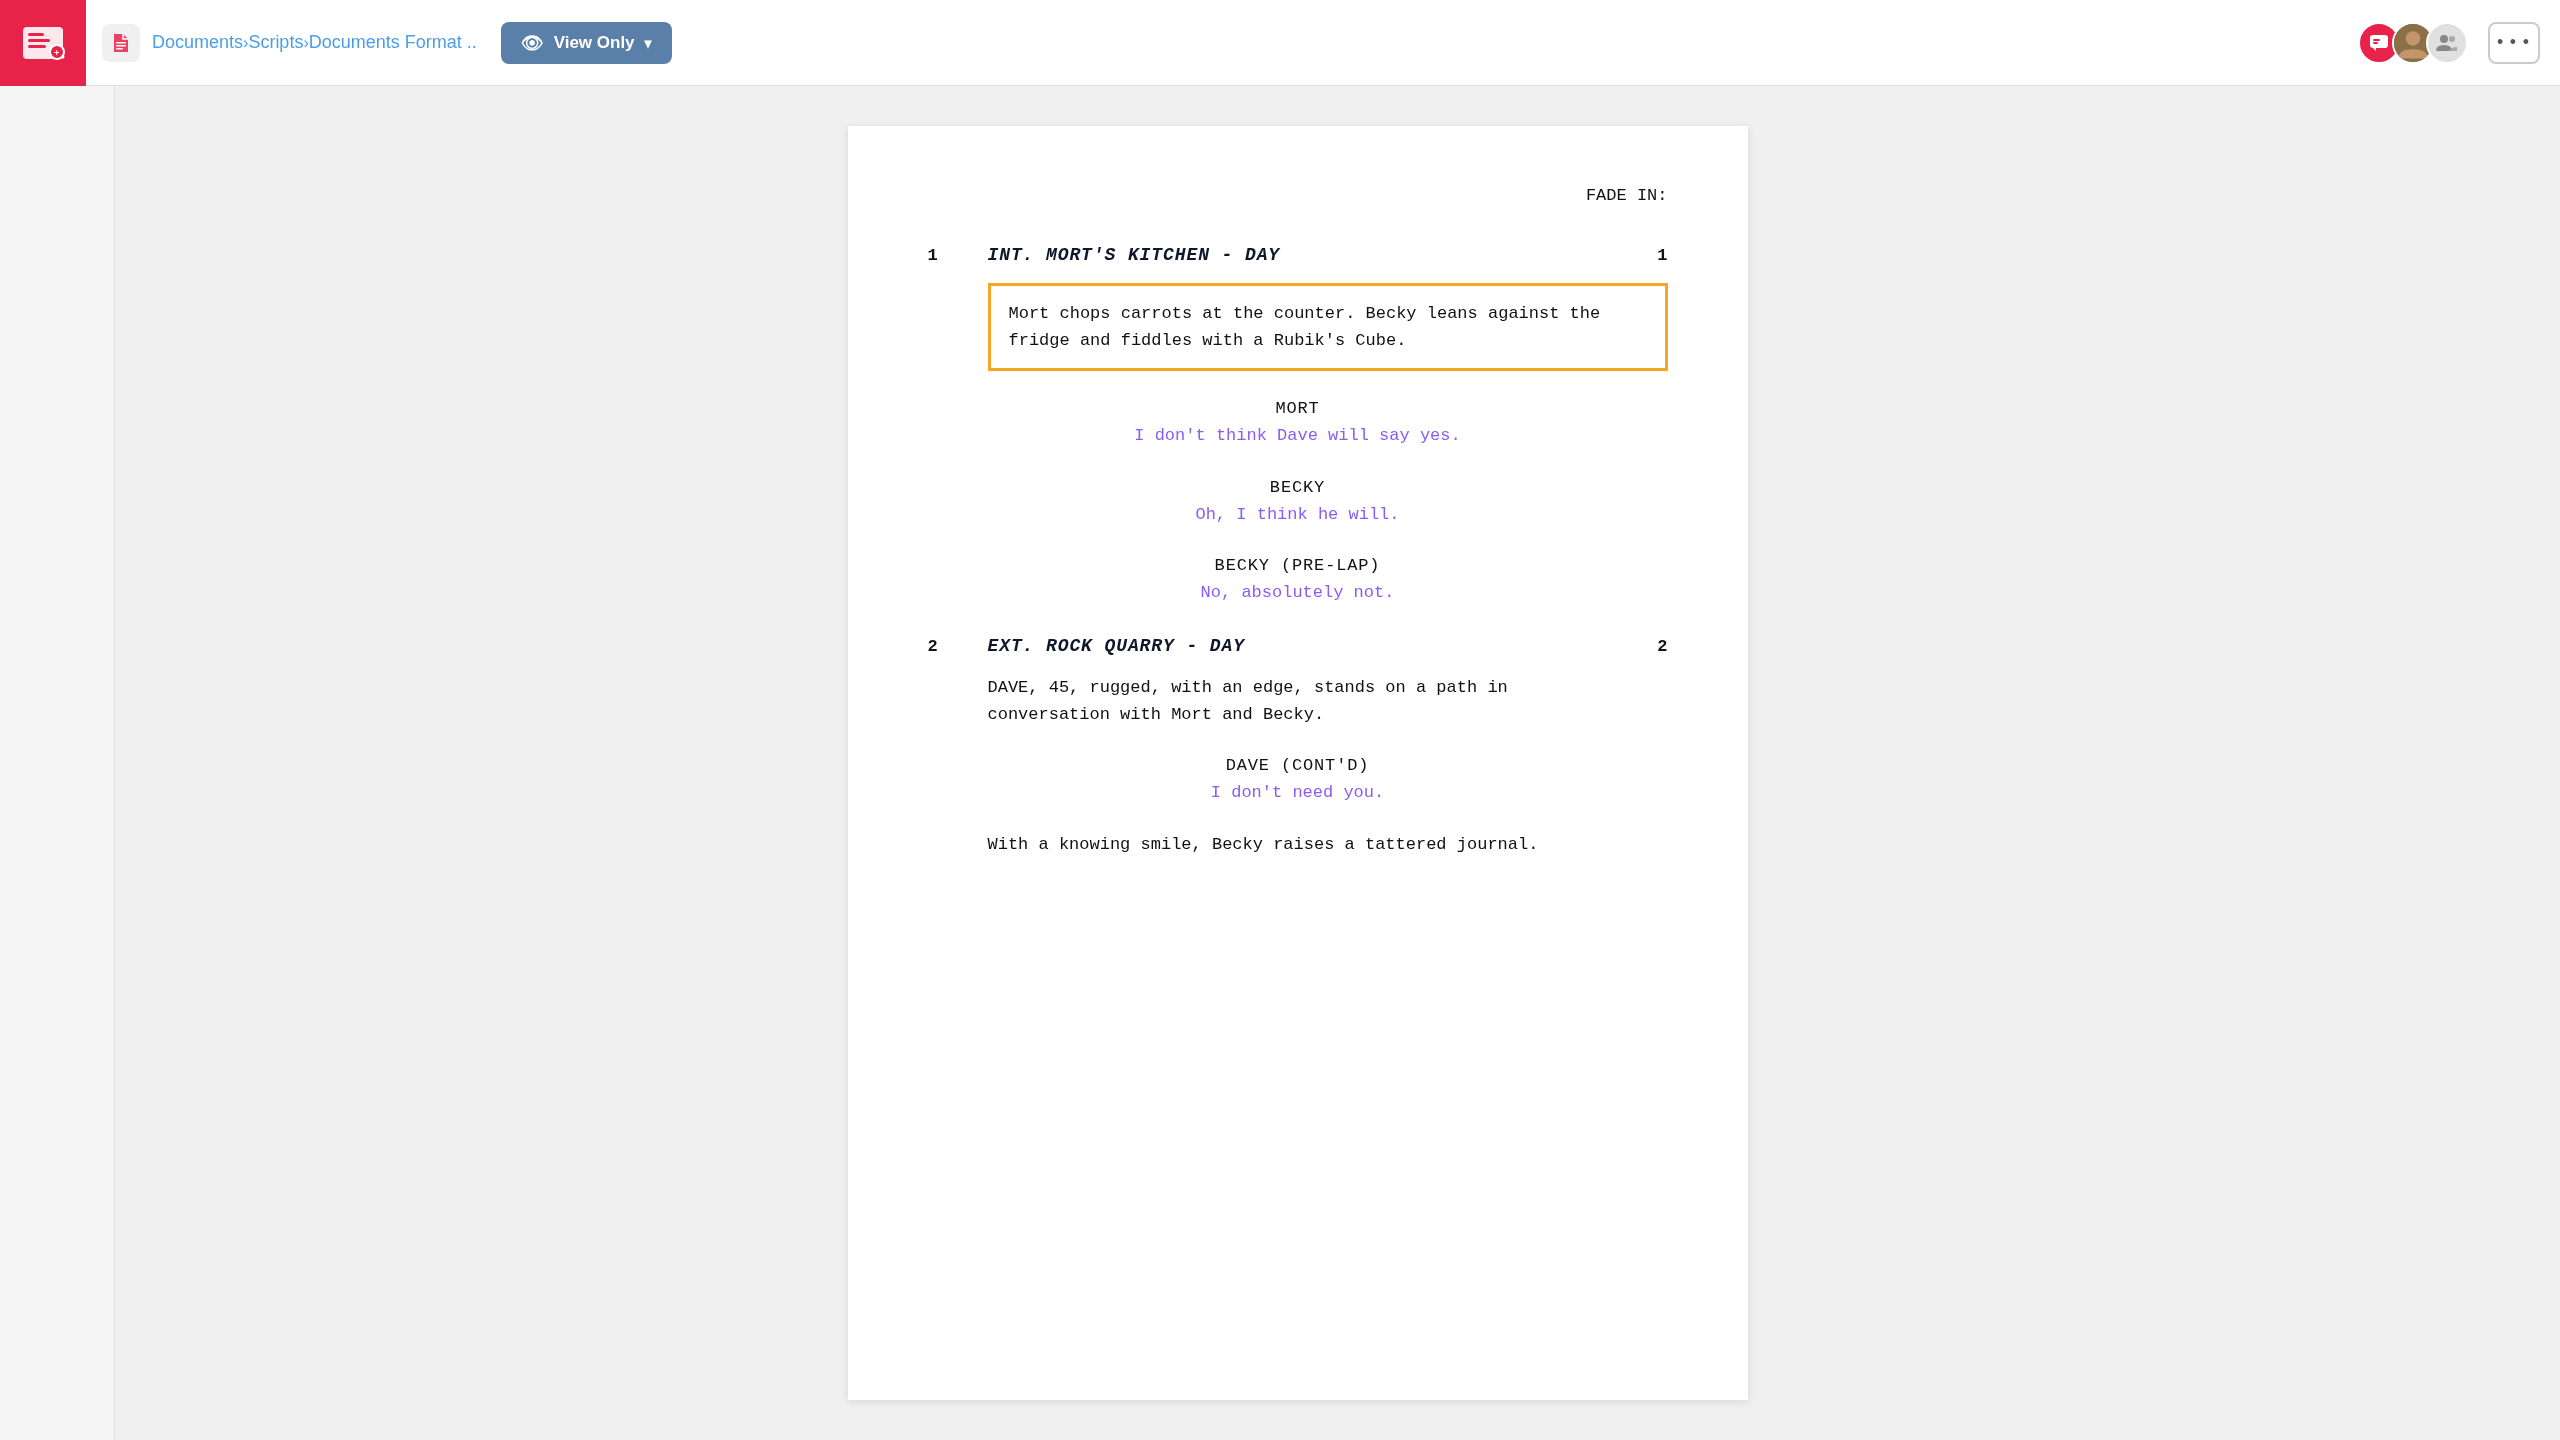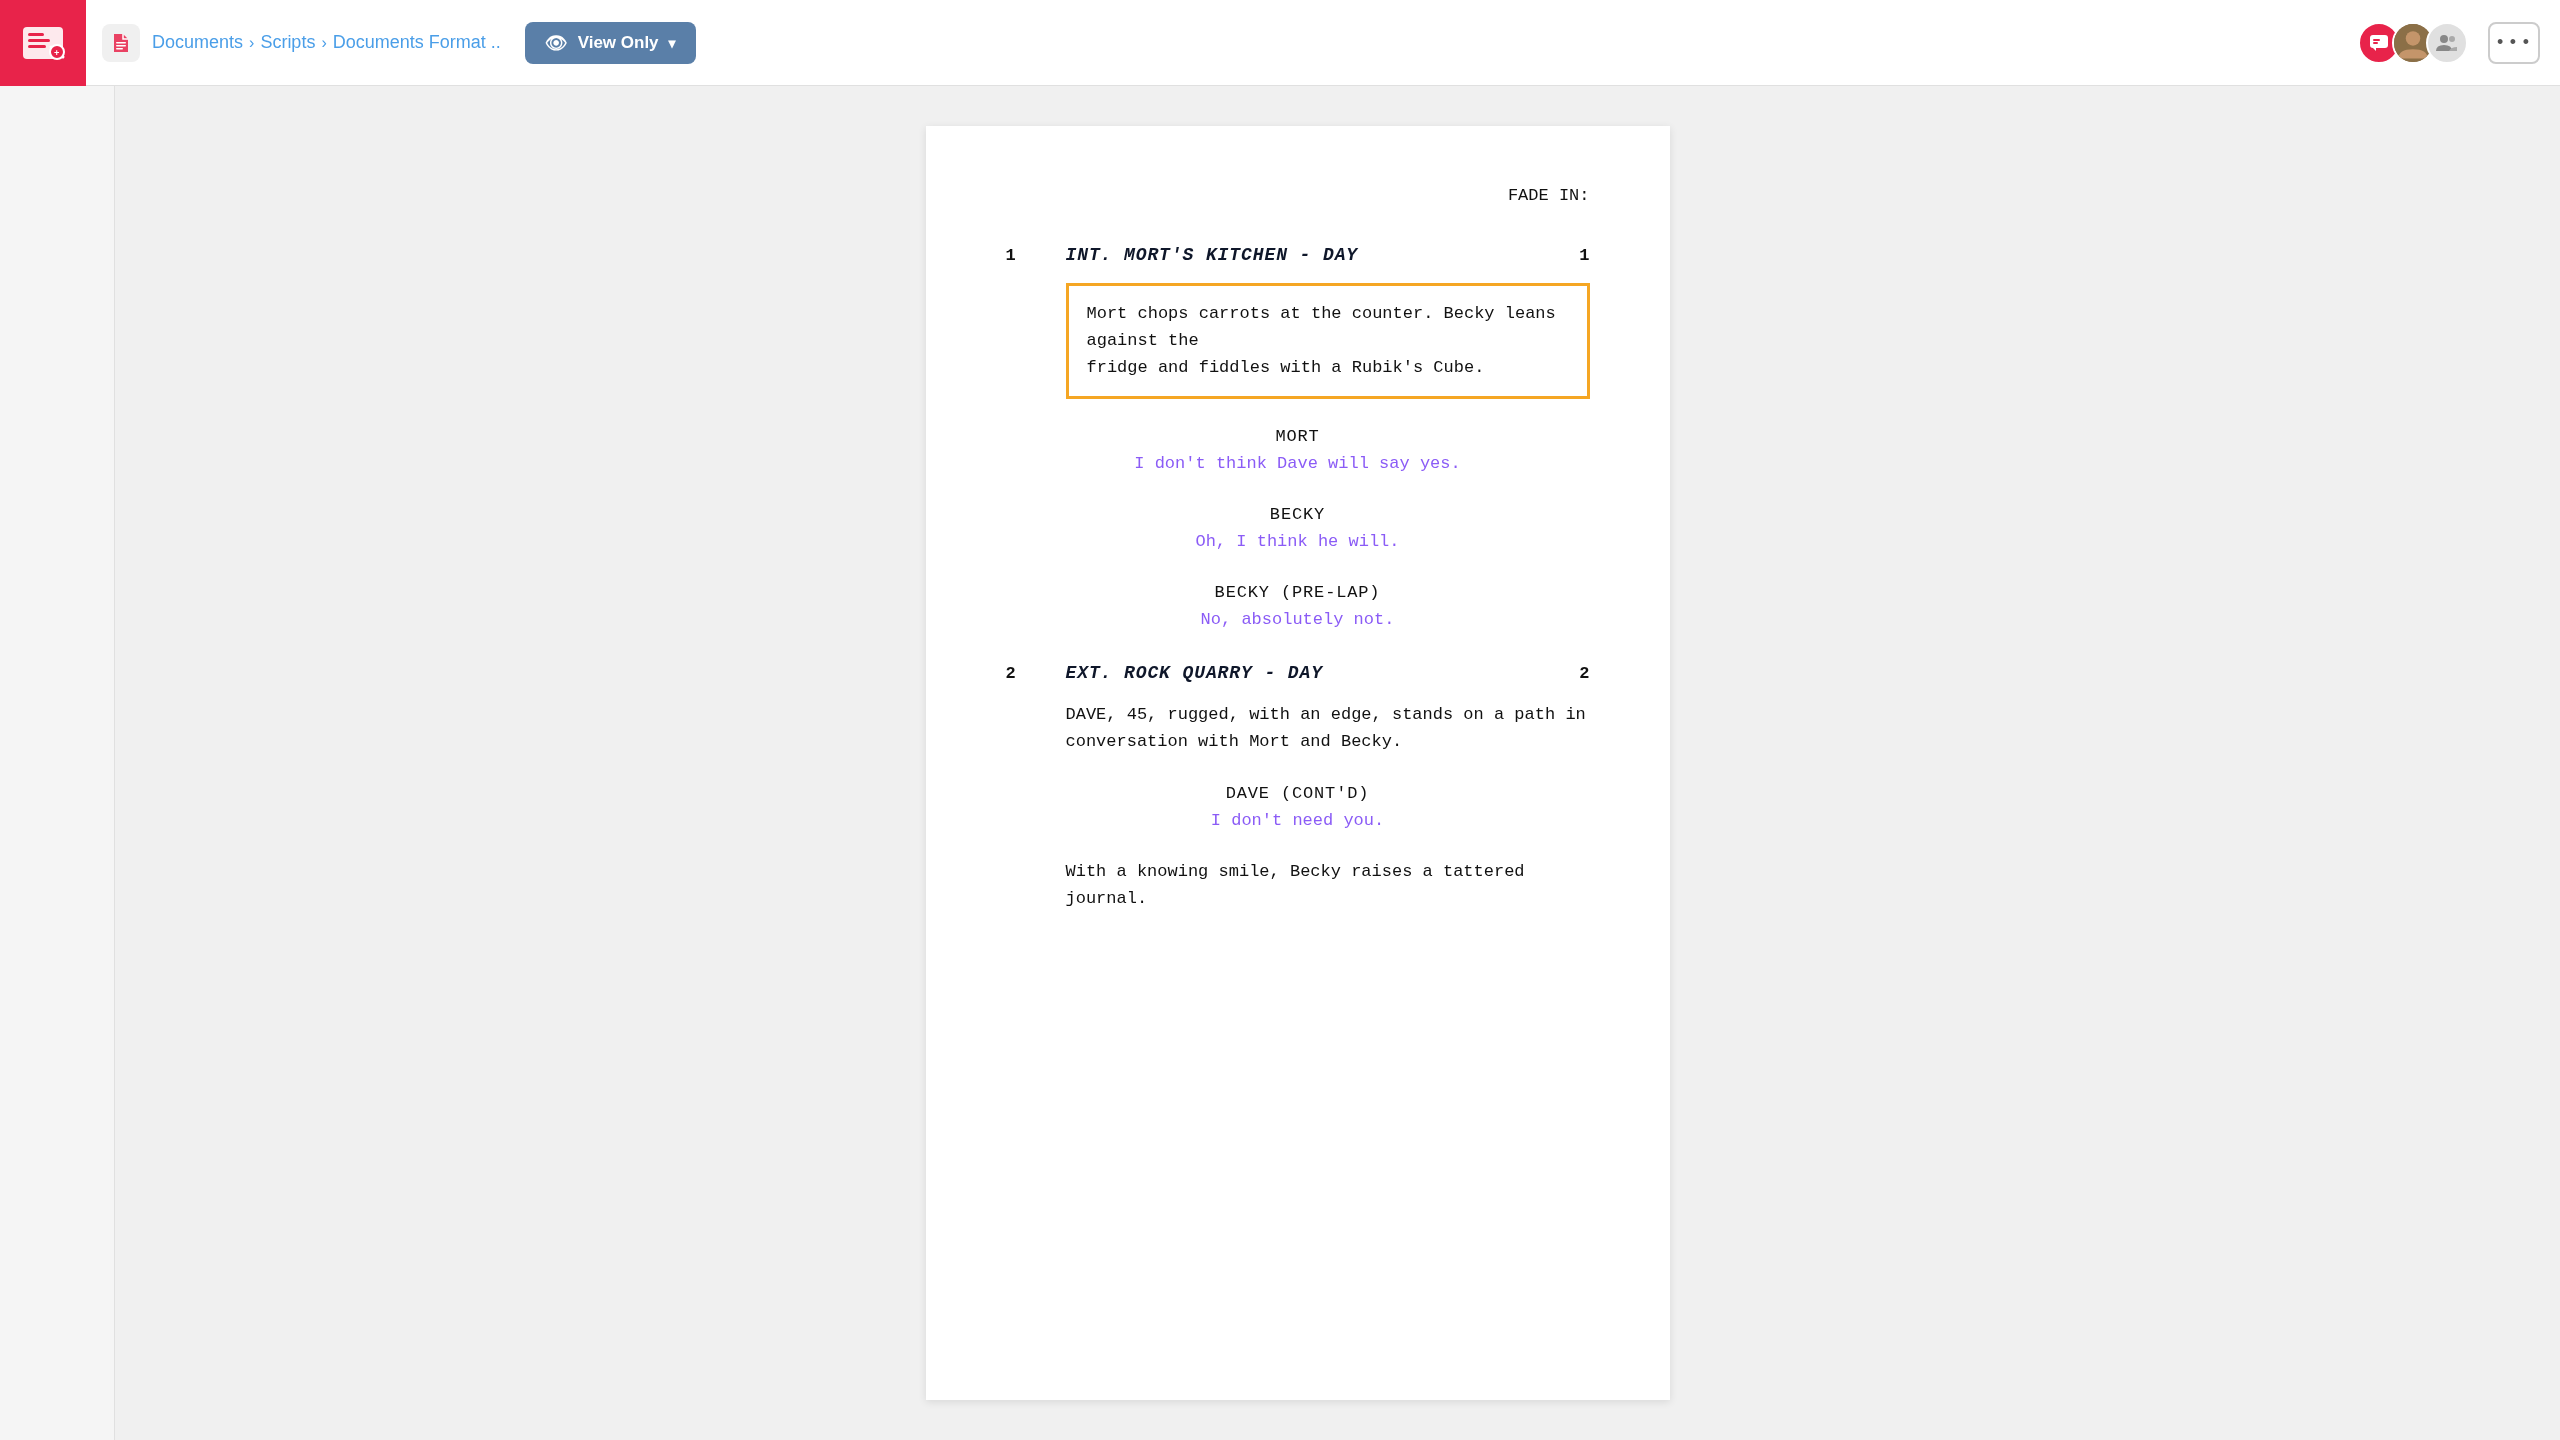--- a/index.html
+++ b/index.html
@@ -54,21 +54,20 @@
     }
 
     .doc-icon svg {
       width: 22px;
       height: 22px;
     }
 
     .breadcrumb {
       display: flex;
       align-items: center;
-      gap: 6px;
       font-family: Arial, sans-serif;
       font-size: 18px;
       color: #4a9ee8;
       font-weight: 500;
     }
 
     .breadcrumb .separator {
       color: #4a9ee8;
       font-size: 16px;
     }
@@ -179,21 +178,21 @@
     .main-content {
       flex: 1;
       background: #f0f0f0;
       display: flex;
       justify-content: center;
       padding: 40px 60px;
     }
 
     .screenplay-page {
       background: white;
-      width: 744px;
+      width: 900px;
       min-height: 860px;
       padding: 60px 80px;
       box-shadow: 0 2px 8px rgba(0,0,0,0.1);
     }
 
     .fade-in {
       text-align: right;
       font-family: 'Courier New', monospace;
       font-size: 17px;
       margin-bottom: 40px;

